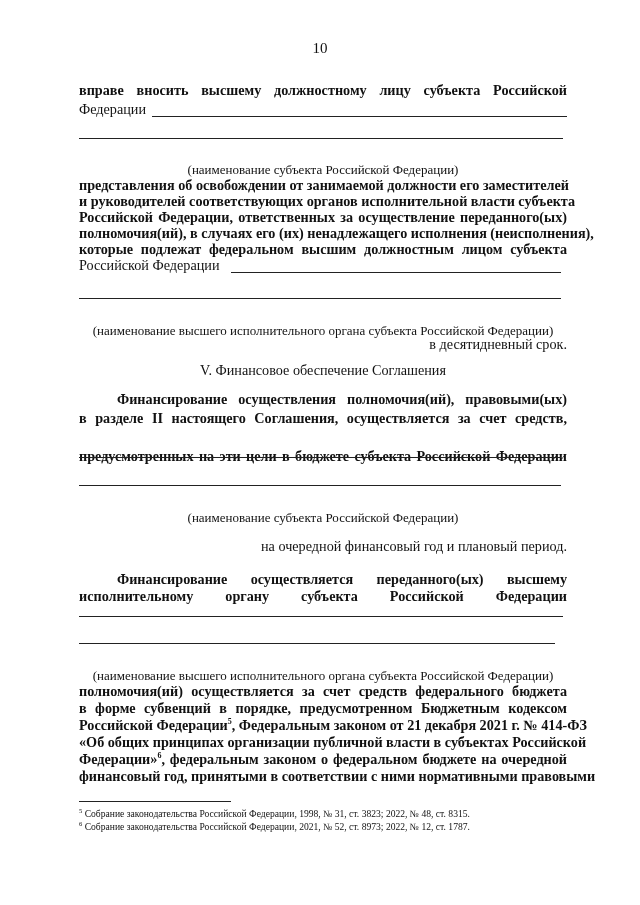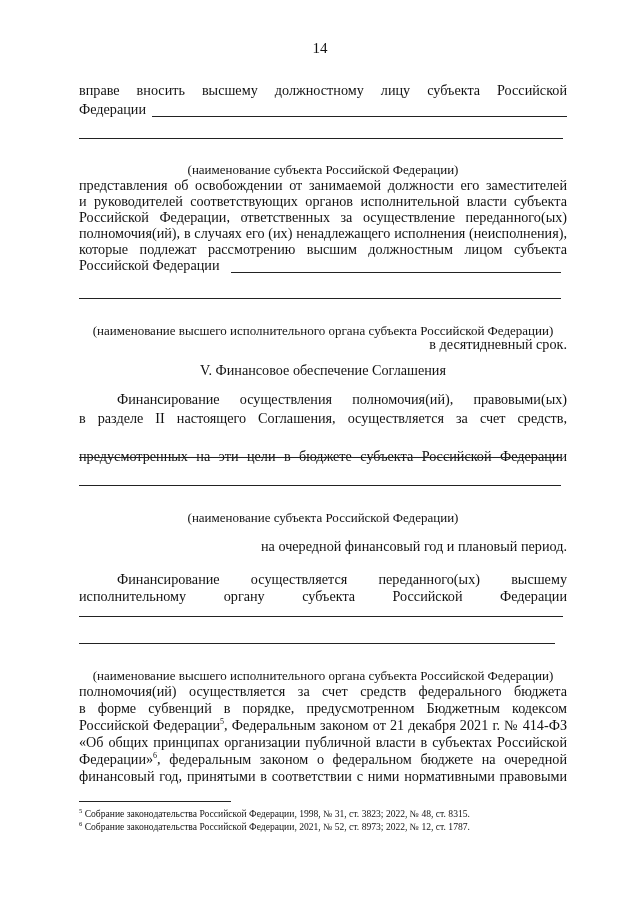--- a/index.html
+++ b/index.html
@@ -1,47 +1,47 @@
 <!DOCTYPE html>
 <html><head>
 <meta charset="utf-8">
 <style>
   html, body { margin: 0; padding: 0; background: #ffffff; }
   body { width: 640px; height: 905px; position: relative; overflow: hidden;
          font-family: "Liberation Serif", serif; color: #111; }
   .line { position: absolute; left: 79px; width: 488px; font-size: 14.2px; line-height: 16px; white-space: nowrap; text-align: right; }
-  .just { text-align: justify; text-align-last: justify; }
+  .just { text-align: justify; text-align-last: justify; font-weight: bold; }
   .center { text-align: center; }
   .caption { font-size: 13px; margin-top: 12px; }
   .rule { position: absolute; height: 0; border-top: 1px solid #222; }
   .page-num { position: absolute; left: 0; width: 640px; top: 40px; text-align: center; font-size: 15px; }
   .fn { position: absolute; left: 79px; font-size: 9.6px; line-height: 12px; white-space: nowrap; }
   sup { font-size: 8px; line-height: 0; vertical-align: super; }
   .fn sup { font-size: 6.5px; }
   .inline-row { display: flex; align-items: flex-end; }
   .inline-row .fill { flex: 1; border-bottom: 1px solid #222; margin-left: 6px; height: 12px; }
 </style>
 </head>
 <body>
 
-<div class="page-num">14</div>
+<div class="page-num">10</div>
 
 <div class="line just" style="top:82px">вправе вносить высшему должностному лицу субъекта Российской</div>
 <div class="line inline-row" style="top:101px">
   <span>Федерации</span>
   <span class="fill"></span>
 </div>
 <div class="rule" style="left:79px; width:484px; top:138px"></div>
 <div class="line center caption" style="top:150px">(наименование субъекта Российской Федерации)</div>
 
 <div class="line just" style="top:177px">представления об освобождении от занимаемой должности его заместителей</div>
 <div class="line just" style="top:193px">и руководителей соответствующих органов исполнительной власти субъекта</div>
 <div class="line just" style="top:209px">Российской Федерации, ответственных за осуществление переданного(ых)</div>
 <div class="line just" style="top:225px">полномочия(ий), в случаях его (их) ненадлежащего исполнения (неисполнения),</div>
-<div class="line just" style="top:241px">которые подлежат рассмотрению высшим должностным лицом субъекта</div>
+<div class="line just" style="top:241px">которые подлежат федеральном высшим должностным лицом субъекта</div>
 <div class="line inline-row" style="top:257px; width:482px">
   <span>Российской Федерации</span>
   <span class="fill" style="margin-left:12px"></span>
 </div>
 <div class="rule" style="left:79px; width:482px; top:298px"></div>
 <div class="line center caption" style="top:311px">(наименование высшего исполнительного органа субъекта Российской Федерации)</div>
 <div class="line" style="top:336px">в десятидневный срок.</div>
 
 <div class="line center" style="top:362px">V. Финансовое обеспечение Соглашения</div>
 

